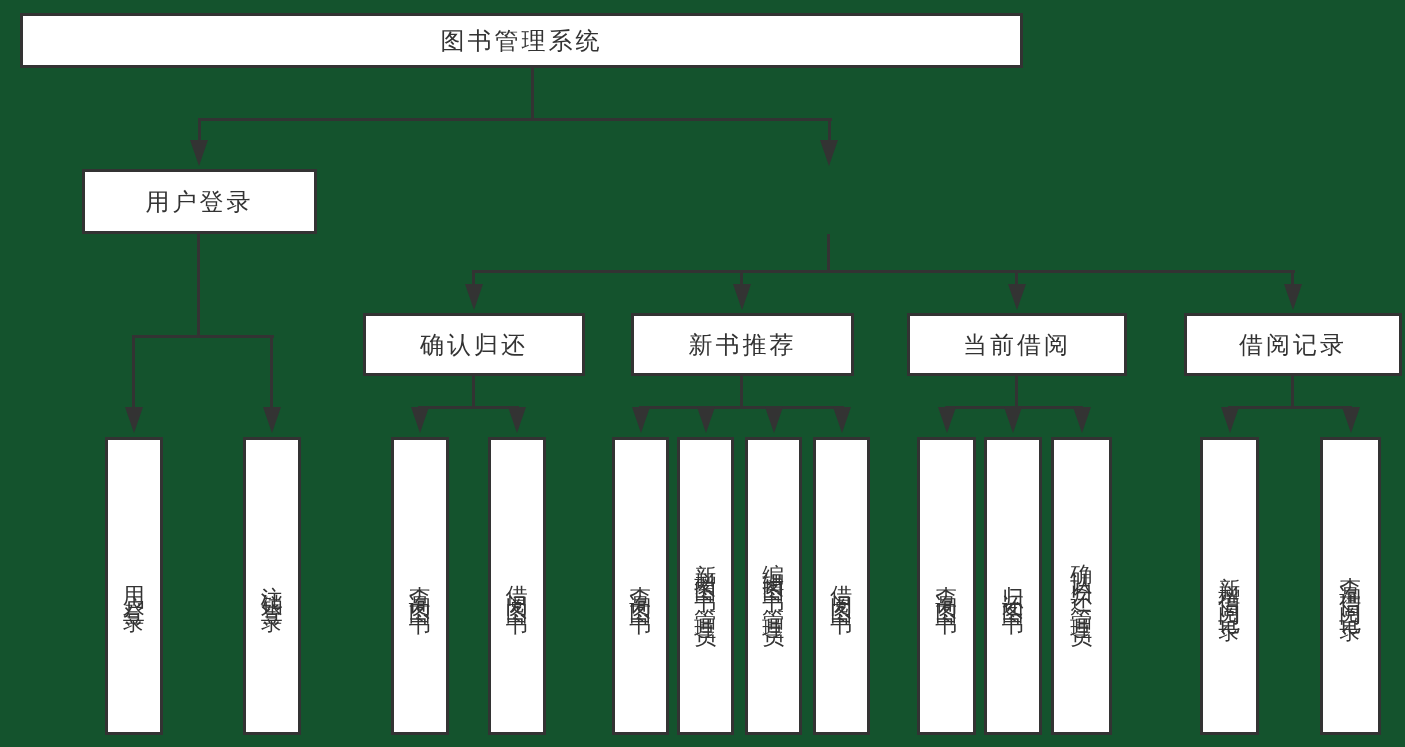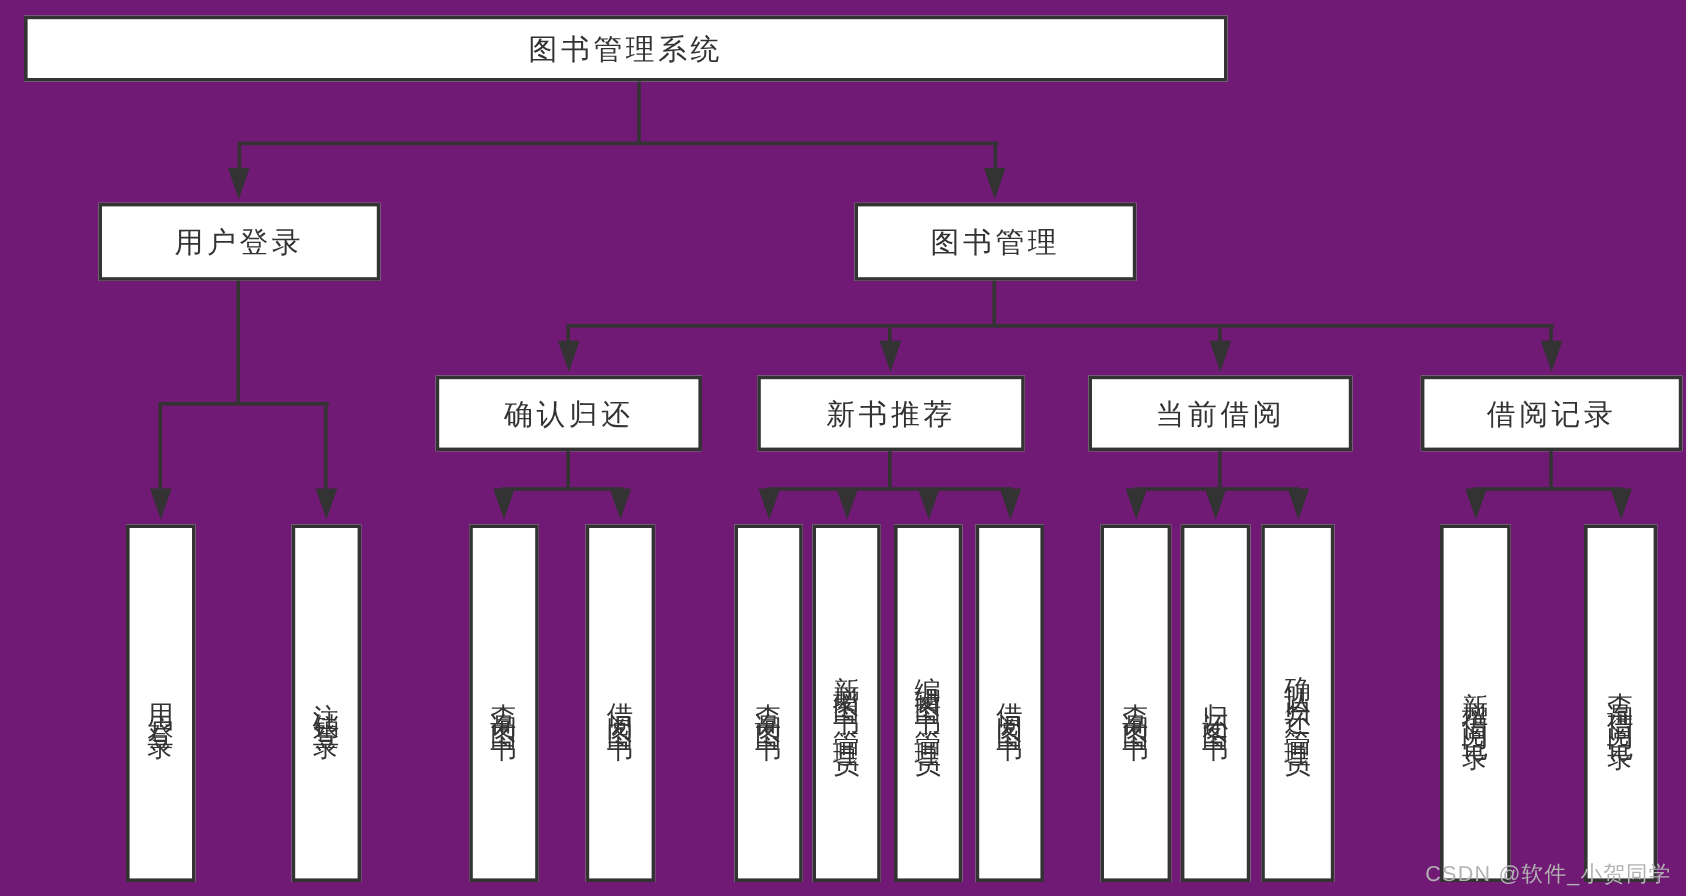--- a/index.html
+++ b/index.html
@@ -1,17 +1,17 @@
 <!DOCTYPE html>
 <html><head>
 <meta charset="utf-8">
 <style>
   html,body{margin:0;padding:0;background:#ffffff;}
   .canvas{
-    position:relative;width:1405px;height:747px;background:#701a75;
+    position:relative;width:1405px;height:747px;background:#14532d;
     font-family:"Liberation Sans","DejaVu Sans",sans-serif;color:#333333;overflow:hidden;
   }
   .box{
     position:absolute;box-sizing:border-box;border:3px solid #333333;background:#ffffff;
     display:flex;align-items:center;justify-content:center;
   }
   .hlabel{font-size:24px;letter-spacing:3px;white-space:nowrap;color:#333333;}
   .vlabel{
     writing-mode:vertical-rl;text-orientation:mixed;
     font-size:22px;letter-spacing:9px;line-height:1.15;color:#333333;white-space:nowrap;
@@ -31,23 +31,20 @@
 <body>
 
 <div class="canvas">
 
   <div class="box" style="left:20px;top:13px;width:1003px;height:55px;">
     <span class="hlabel">图书管理系统</span>
   </div>
 
   <div class="box" style="left:82px;top:169px;width:235px;height:65px;">
     <span class="hlabel">用户登录</span>
-  </div>
-  <div class="box" style="left:712px;top:169px;width:235px;height:65px;">
-    <span class="hlabel">图书管理</span>
   </div>
 
   <div class="box" style="left:363px;top:313px;width:222px;height:63px;">
     <span class="hlabel">确认归还</span>
   </div>
   <div class="box" style="left:631px;top:313px;width:223px;height:63px;">
     <span class="hlabel">新书推荐</span>
   </div>
   <div class="box" style="left:907px;top:313px;width:220px;height:63px;">
     <span class="hlabel">当前借阅</span>
@@ -148,15 +145,14 @@
   <div class="arrow" style="left:765px;top:407px;"></div>
   <div class="arrow" style="left:833px;top:407px;"></div>
 
   <div class="arrow" style="left:938px;top:407px;"></div>
   <div class="arrow" style="left:1004px;top:407px;"></div>
   <div class="arrow" style="left:1073px;top:407px;"></div>
 
   <div class="arrow" style="left:1221px;top:407px;"></div>
   <div class="arrow" style="left:1342px;top:407px;"></div>
 
-  <div class="watermark">CSDN @软件_小贺同学</div>
 
 </div>
 
 </body></html>

